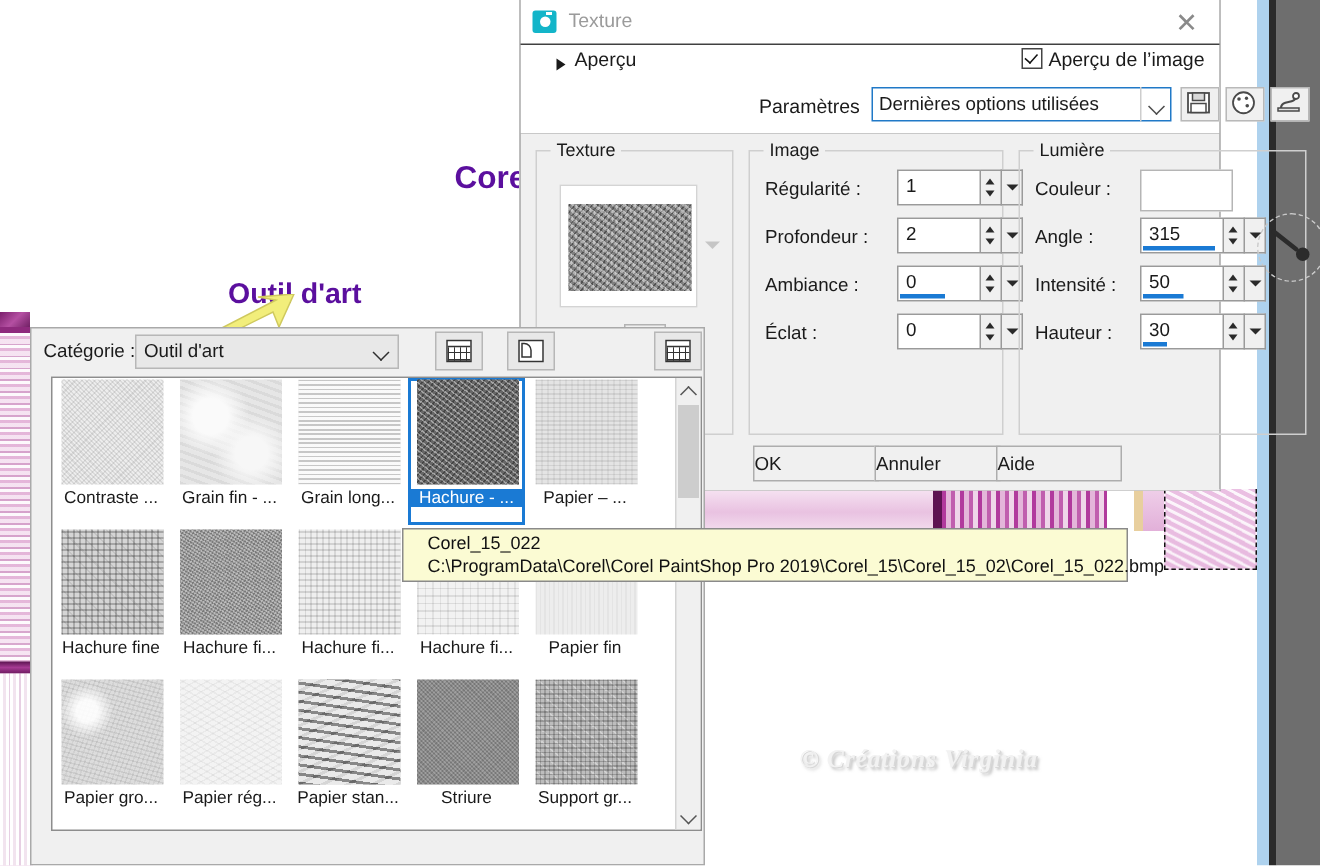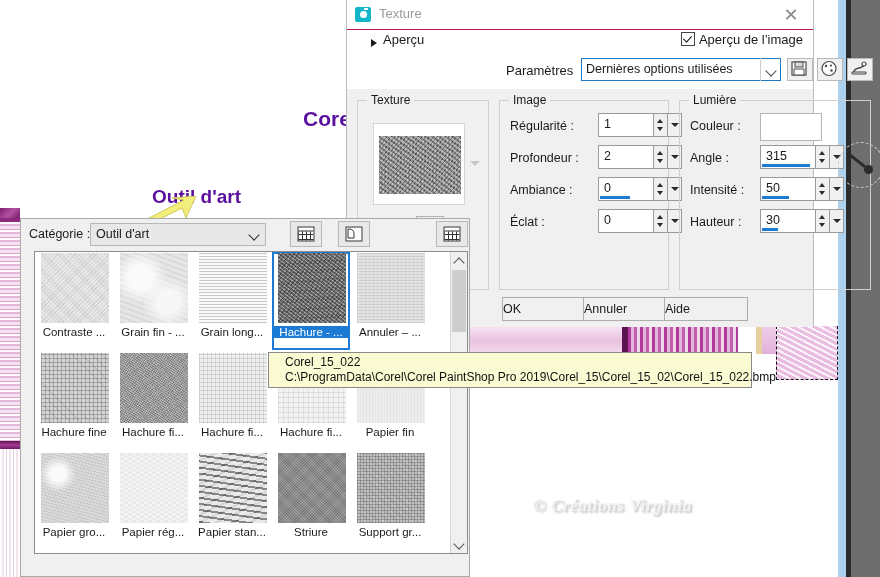--- a/index.html
+++ b/index.html
@@ -84,21 +84,21 @@
   }
   #annot-corel{left:303px;top:107px;font-size:21px;}
   #annot-outil{left:152px;top:186px;font-size:19px;}
 
   
   .arrow{position:absolute;}
 
   
   #texture-dialog{
     position:absolute;left:346px;top:0px;width:468px;height:327px;
-    background:#be185d;border:1px solid #bdbdbd;border-top:none;
+    background:#404040;border:1px solid #bdbdbd;border-top:none;
     box-sizing:border-box;
   }
   #texture-titlebar{
     position:absolute;left:0;top:0;width:100%;height:29px;background:#ffffff;
   }
   #texture-title-icon{
     position:absolute;left:8px;top:7px;width:16px;height:15px;border-radius:2px;
     background:#13b5c9;
   }
   #texture-title-icon:after{
@@ -584,21 +584,21 @@
         <div class="tcell" style="left:158px;">
           <div class="thumb tx-grainlong"></div>
           <div class="tlabel">Grain long...</div>
           </div>
         <div class="tcell selected" style="left:237px;">
           <div class="thumb tx-hachure-sel"></div>
           <div class="tlabel">Hachure - ...</div>
           </div>
         <div class="tcell" style="left:316px;">
           <div class="thumb tx-hachure2"></div>
-          <div class="tlabel">Annuler – ...</div>
+          <div class="tlabel">Papier – ...</div>
           </div>
       </div>
 
       <div class="trow" style="top:100px;">
         <div class="tcell" style="left:0px;">
           <div class="thumb tx-hachurefine"></div>
           <div class="tlabel">Hachure fine</div>
           </div>
         <div class="tcell" style="left:79px;">
           <div class="thumb tx-hachurefi2"></div>

